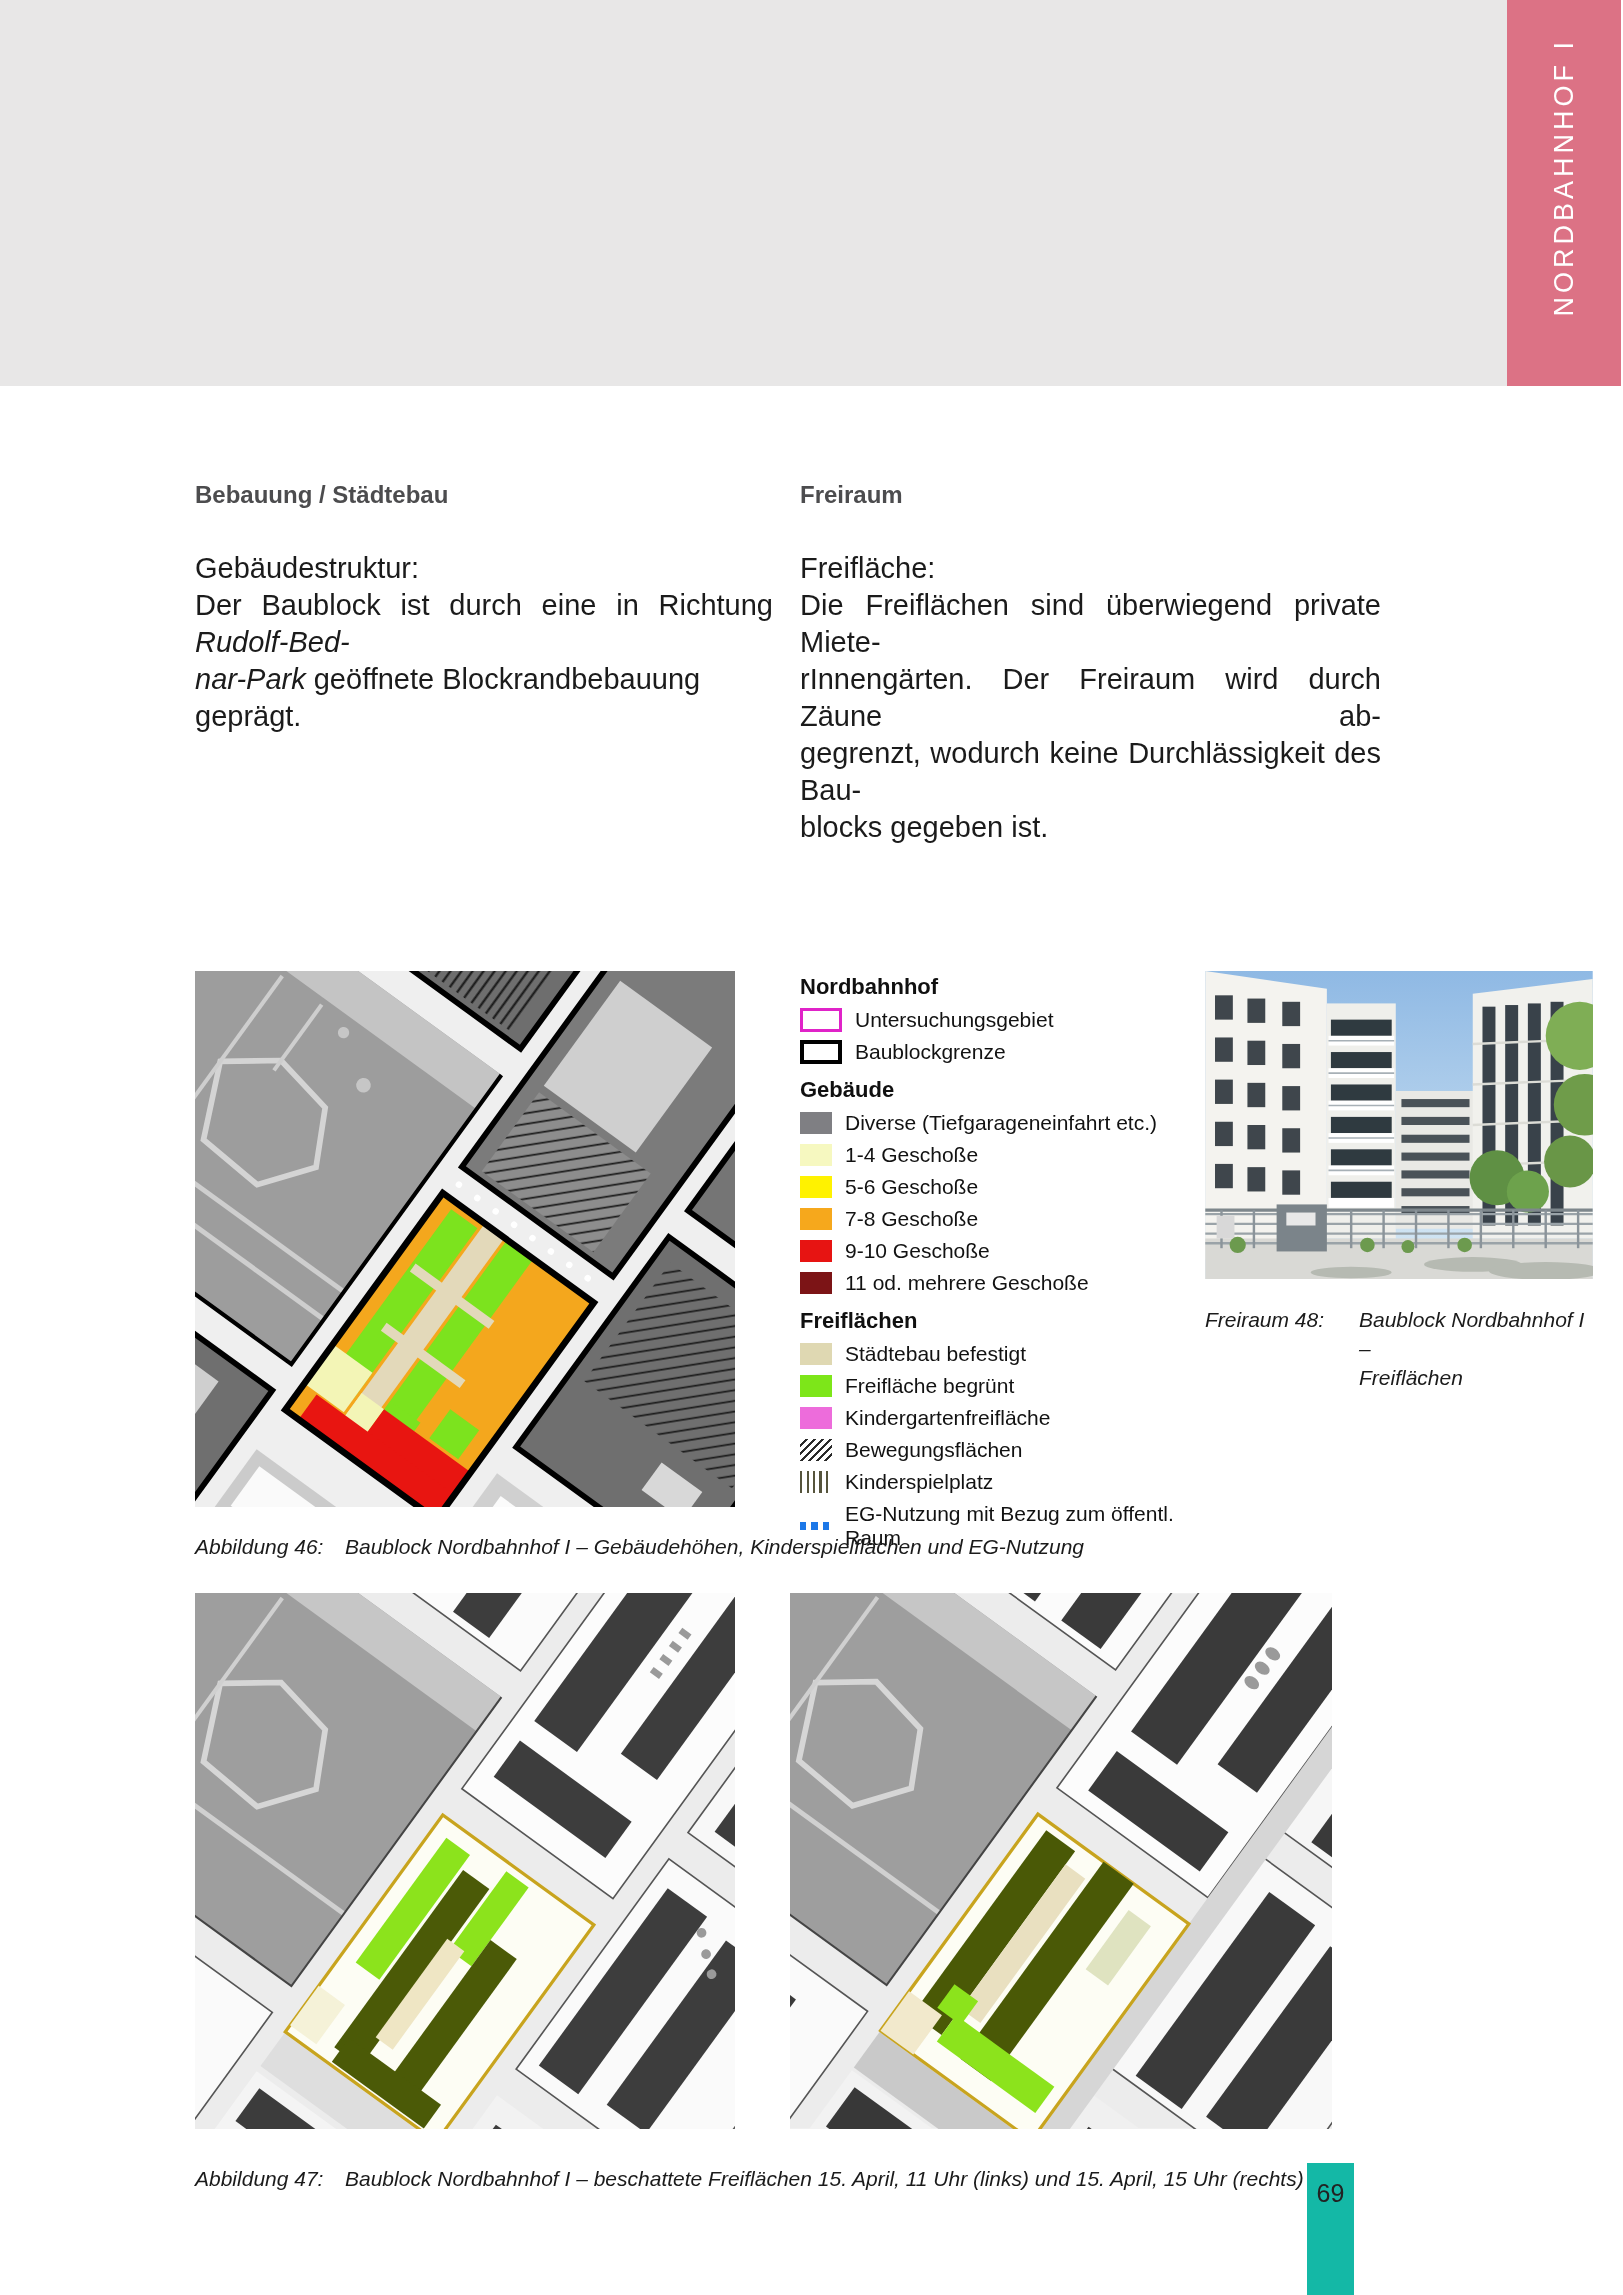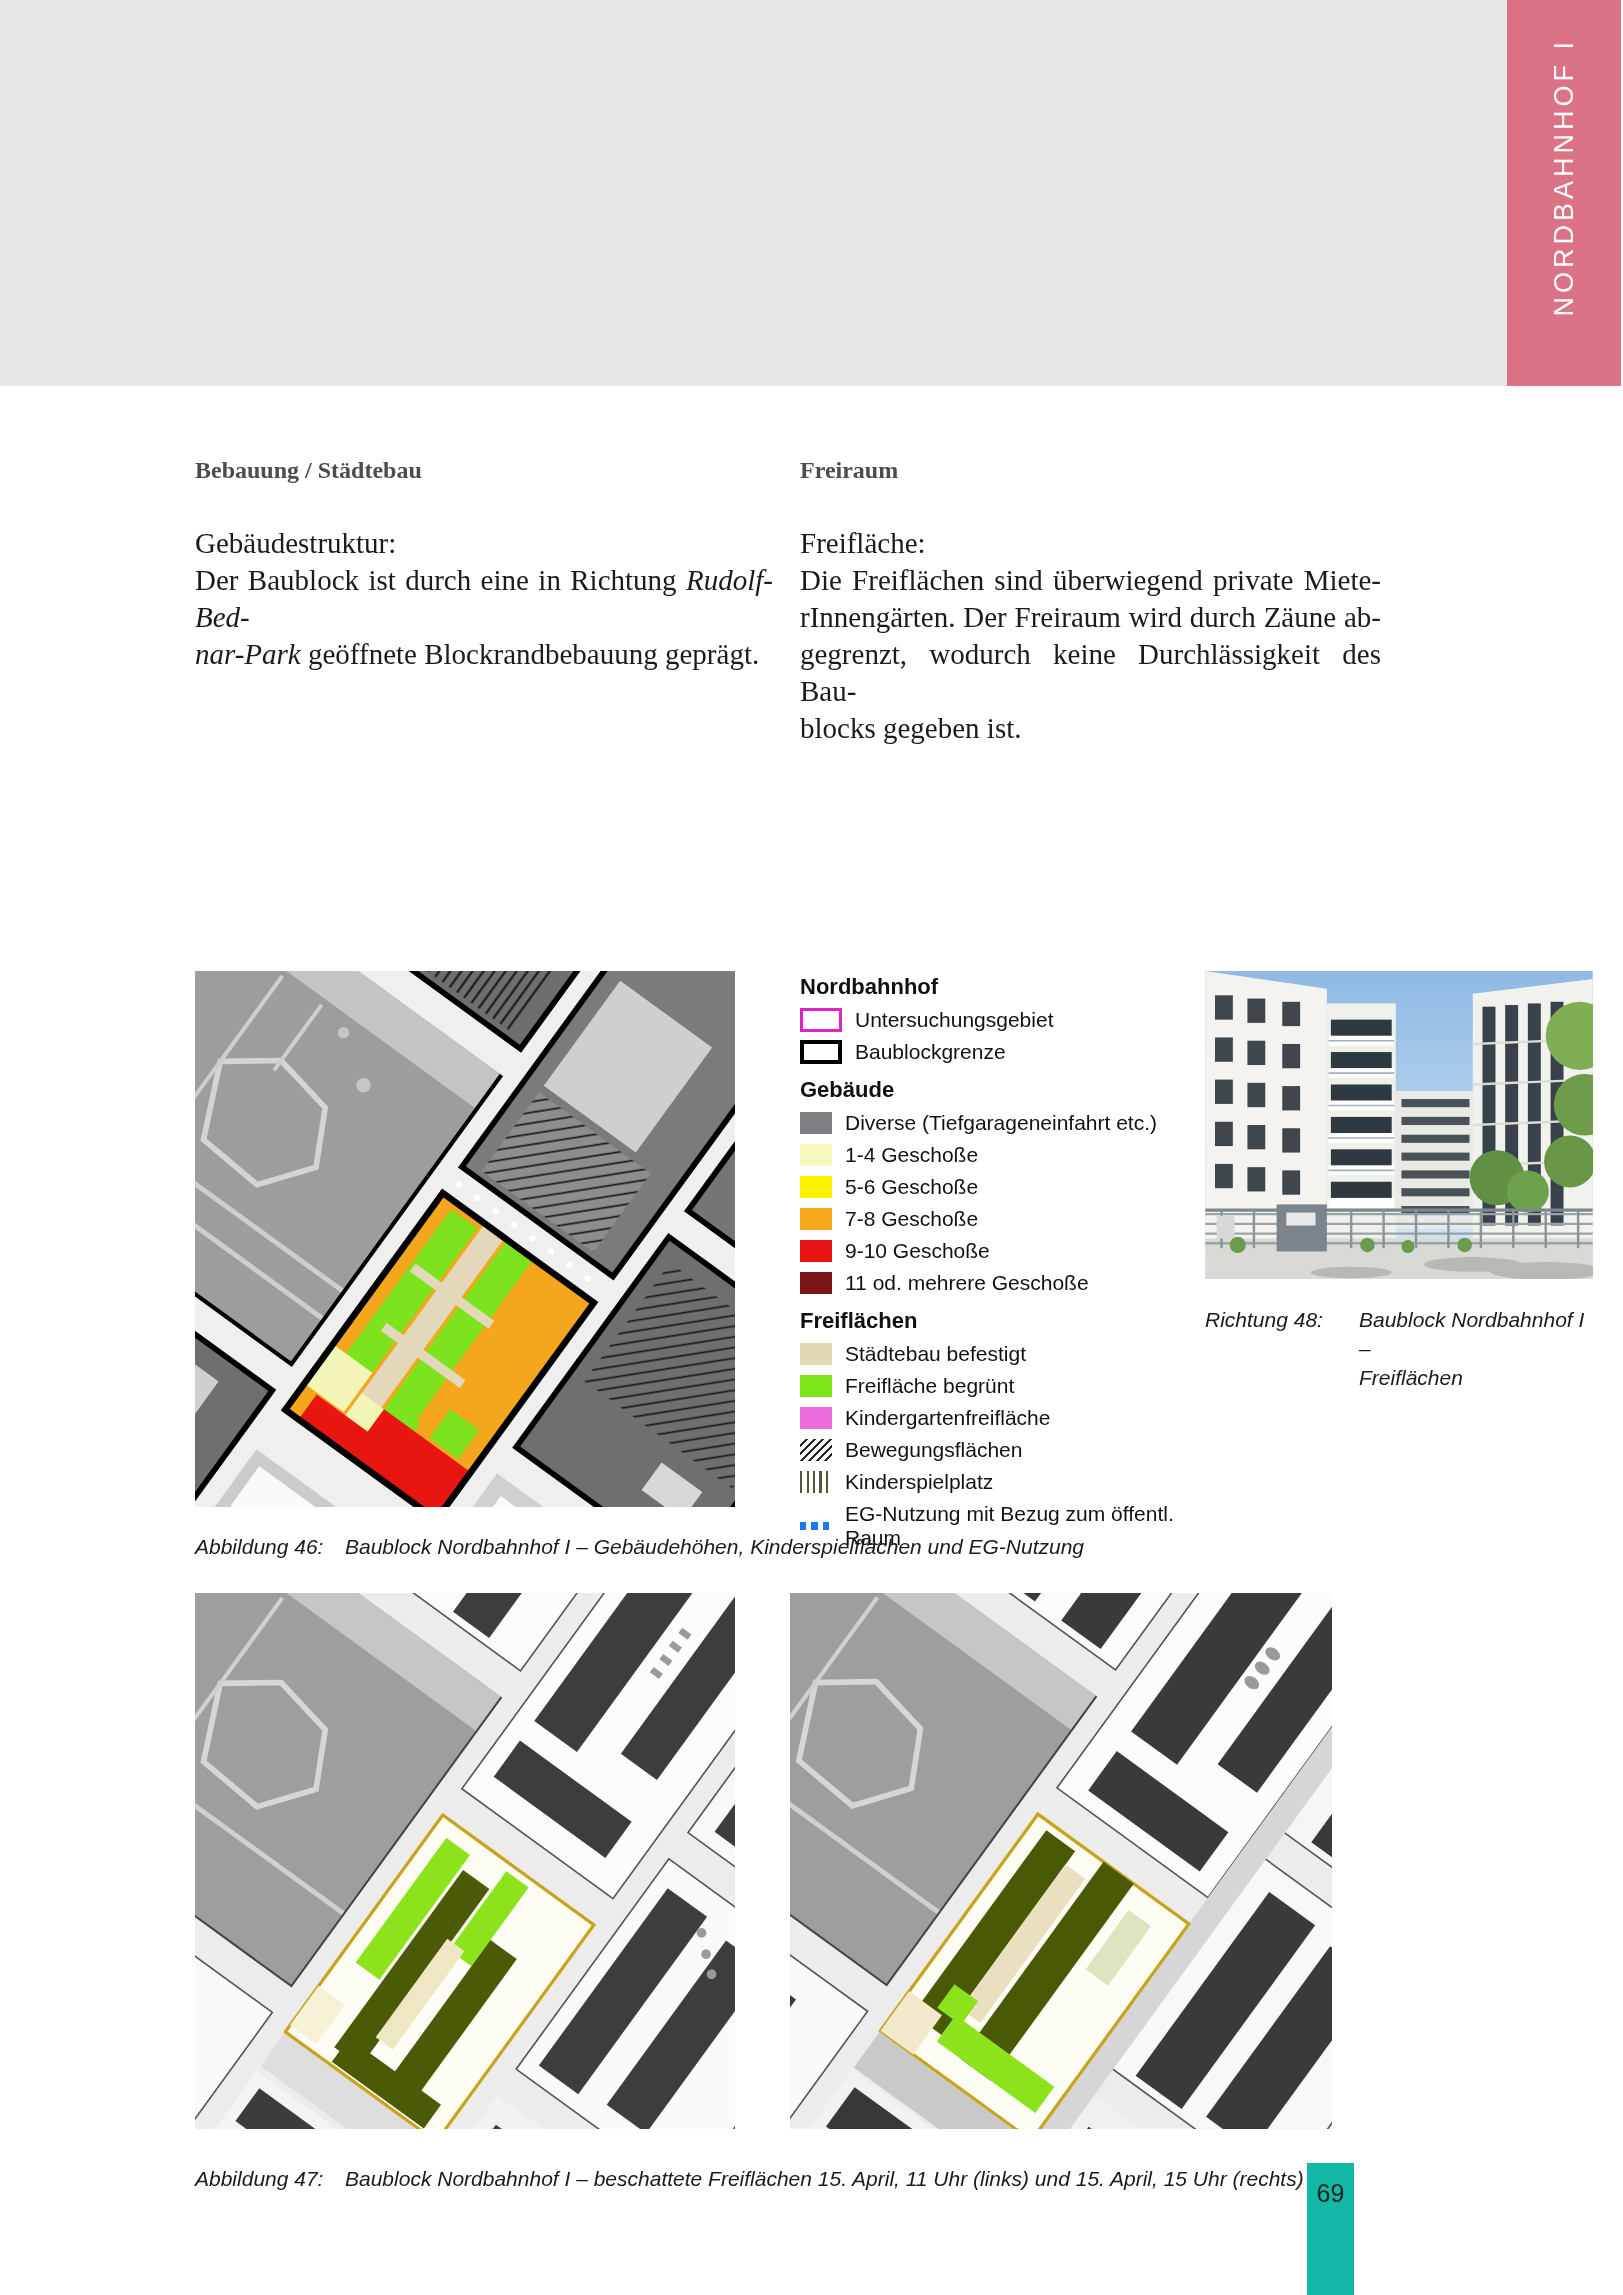--- a/index.html
+++ b/index.html
@@ -7,21 +7,21 @@
         font-family:"Liberation Sans",sans-serif;color:#1c1c1c;}
 
   
   .header-band{position:absolute;left:0;top:0;width:1507px;height:386px;background:#E8E7E7;}
   .side-tab{position:absolute;left:1507px;top:0;width:114px;height:386px;background:#DC7285;
             display:flex;align-items:center;justify-content:center;}
   .side-tab span{writing-mode:vertical-rl;transform:rotate(180deg);color:#ffffff;
                  font-size:27px;letter-spacing:4px;margin-bottom:32px;}
 
   
-  .col{position:absolute;top:457px;font-family:Liberation Serif, serif;}
+  .col{position:absolute;top:481px;}
   .col-left{left:195px;width:578px;}
   .col-right{left:800px;width:581px;}
   .col-heading{font-size:24px;font-weight:bold;color:#4c4c4e;margin:0 0 41px 0;}
   .bodytext{font-size:29px;line-height:37px;color:#1b1b1b;}
   .bodytext .just{text-align:justify;text-align-last:justify;}
   .bodytext em{font-style:italic;}
 
   
   .legend{position:absolute;left:800px;top:974px;width:414px;}
   .lhead{font-size:22px;font-weight:bold;color:#101010;margin:0 0 8px 0;}
@@ -358,21 +358,21 @@
         <circle cx="320" cy="338" r="9"></circle>
     </g>
     <g fill="#b6bab2">
       <ellipse cx="330" cy="362" rx="60" ry="9"></ellipse>
         <ellipse cx="420" cy="370" rx="70" ry="11"></ellipse>
         <ellipse cx="180" cy="372" rx="50" ry="7"></ellipse>
     </g>
   </svg>
 
   <div class="caption cap48">
-    <span class="cap-label">Richtung 48:</span>
+    <span class="cap-label">Freiraum 48:</span>
     <span>
       <span>Baublock Nordbahnhof I –</span><br>
       <span>Freiflächen</span>
     </span>
   </div>
 
   <div class="caption cap46">
     <span class="cap-label">Abbildung 46:</span>
     <span>Baublock Nordbahnhof I – Gebäudehöhen, Kinderspielflächen und EG-Nutzung</span>
   </div>

